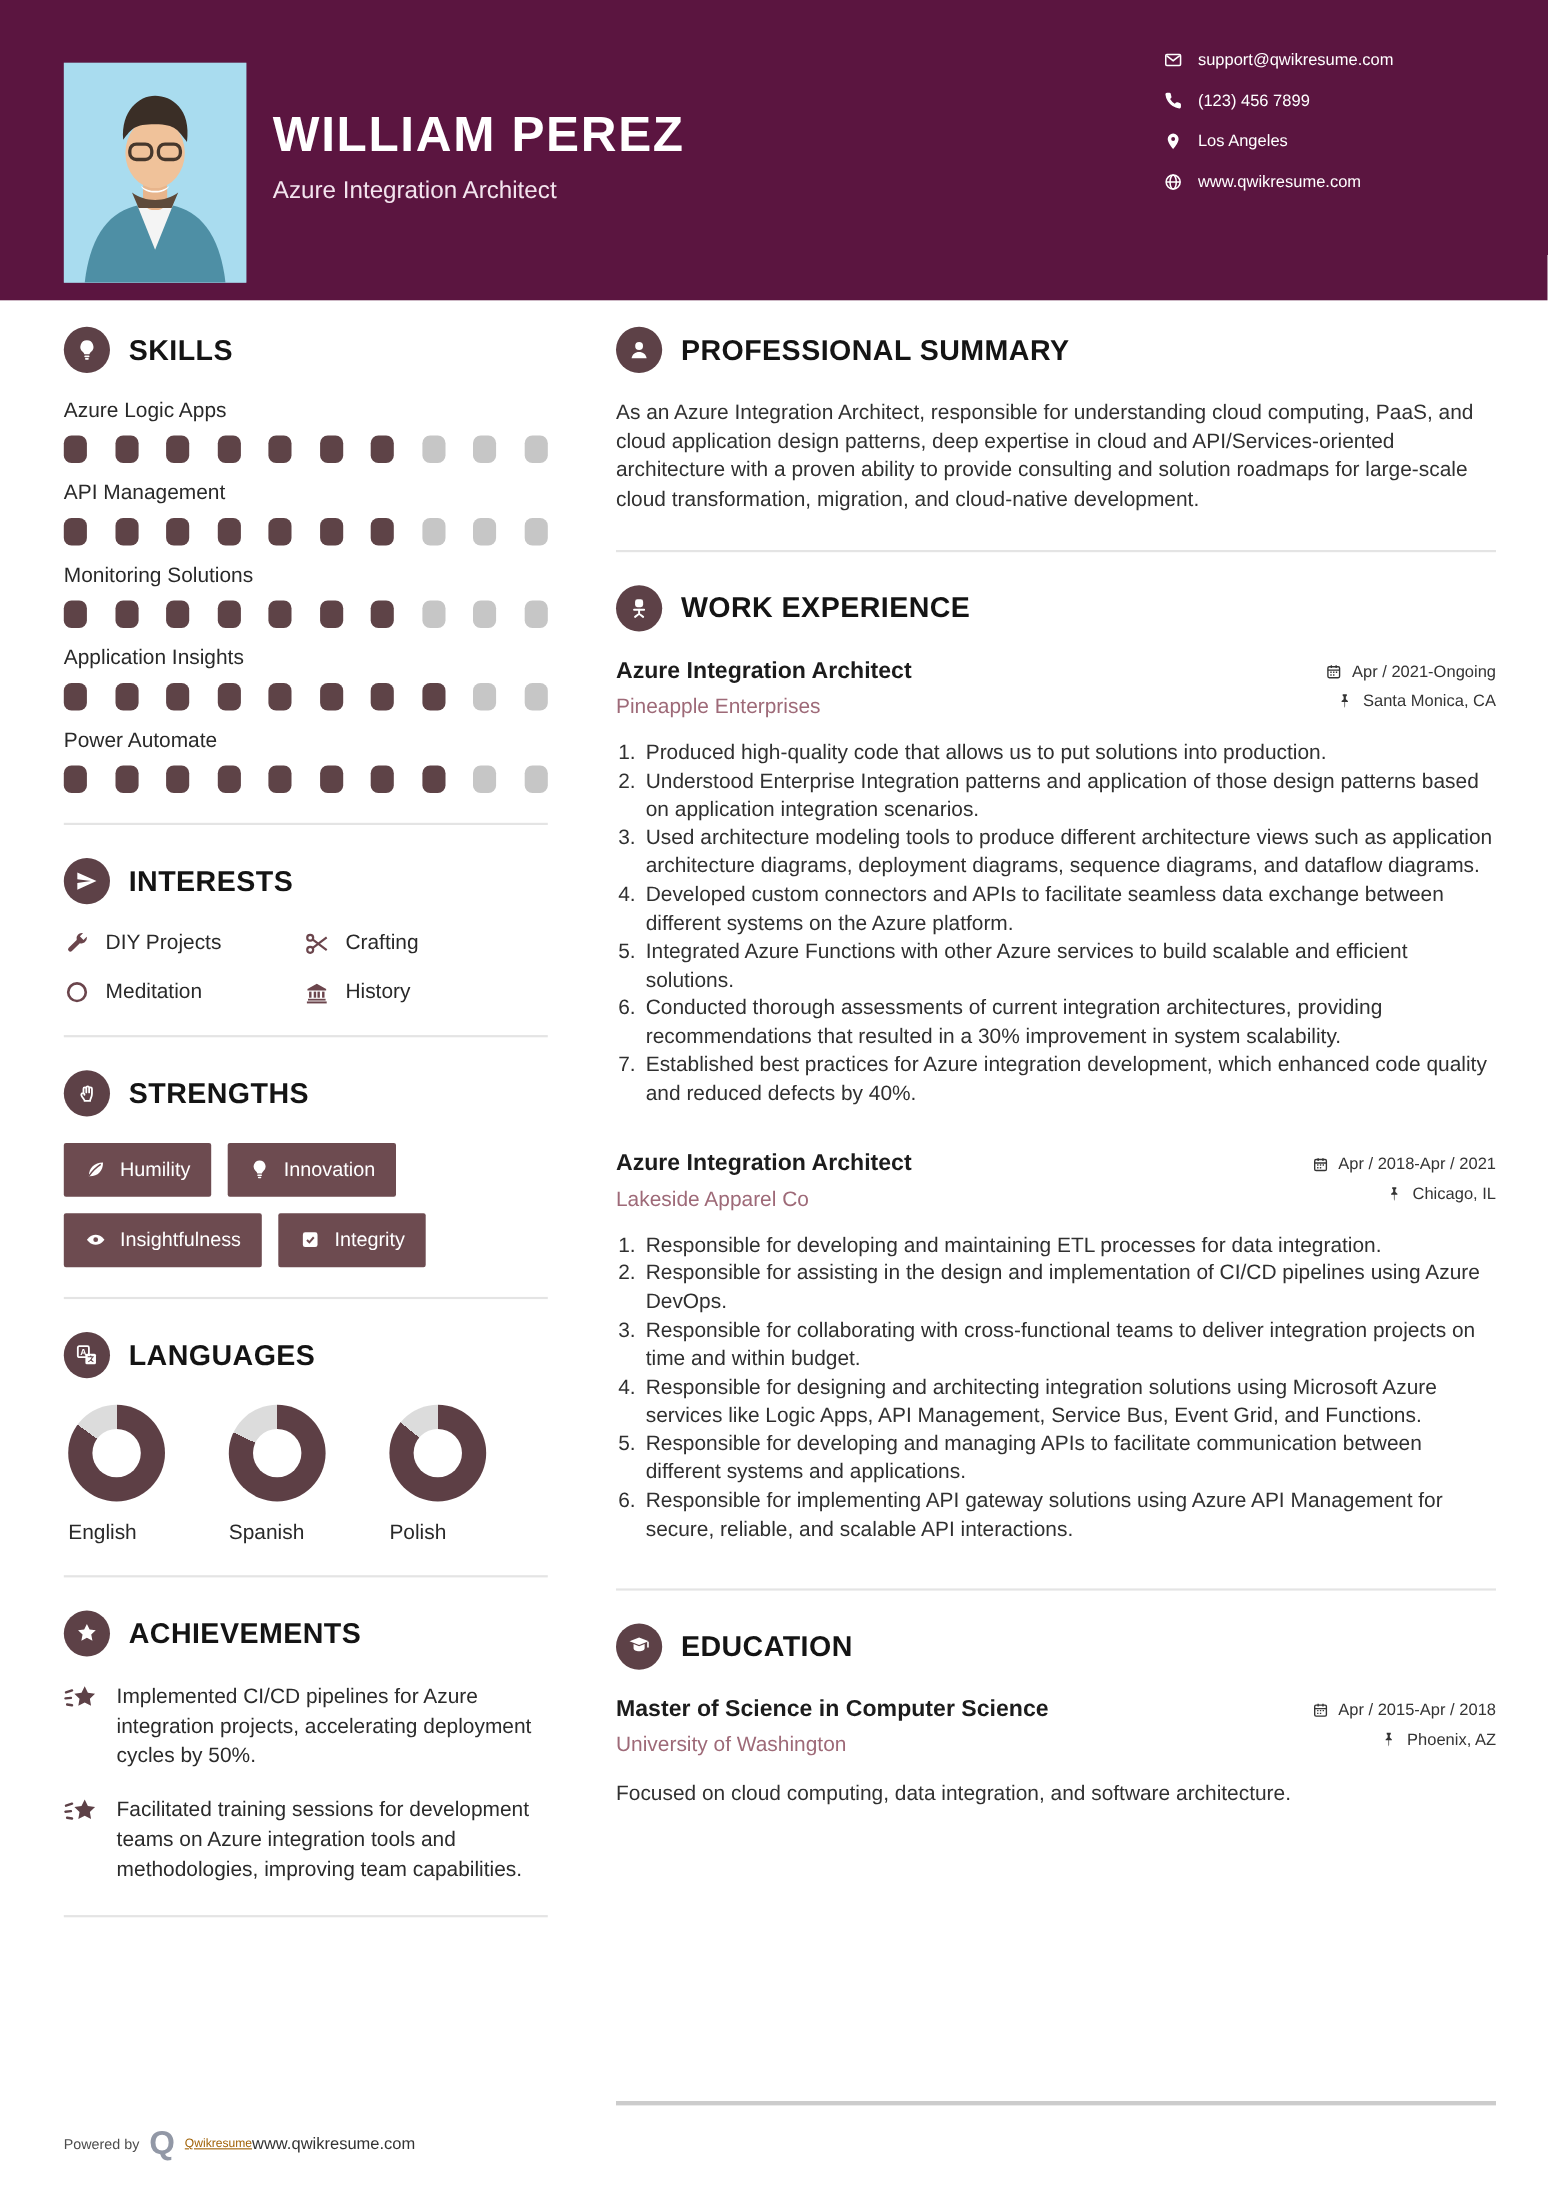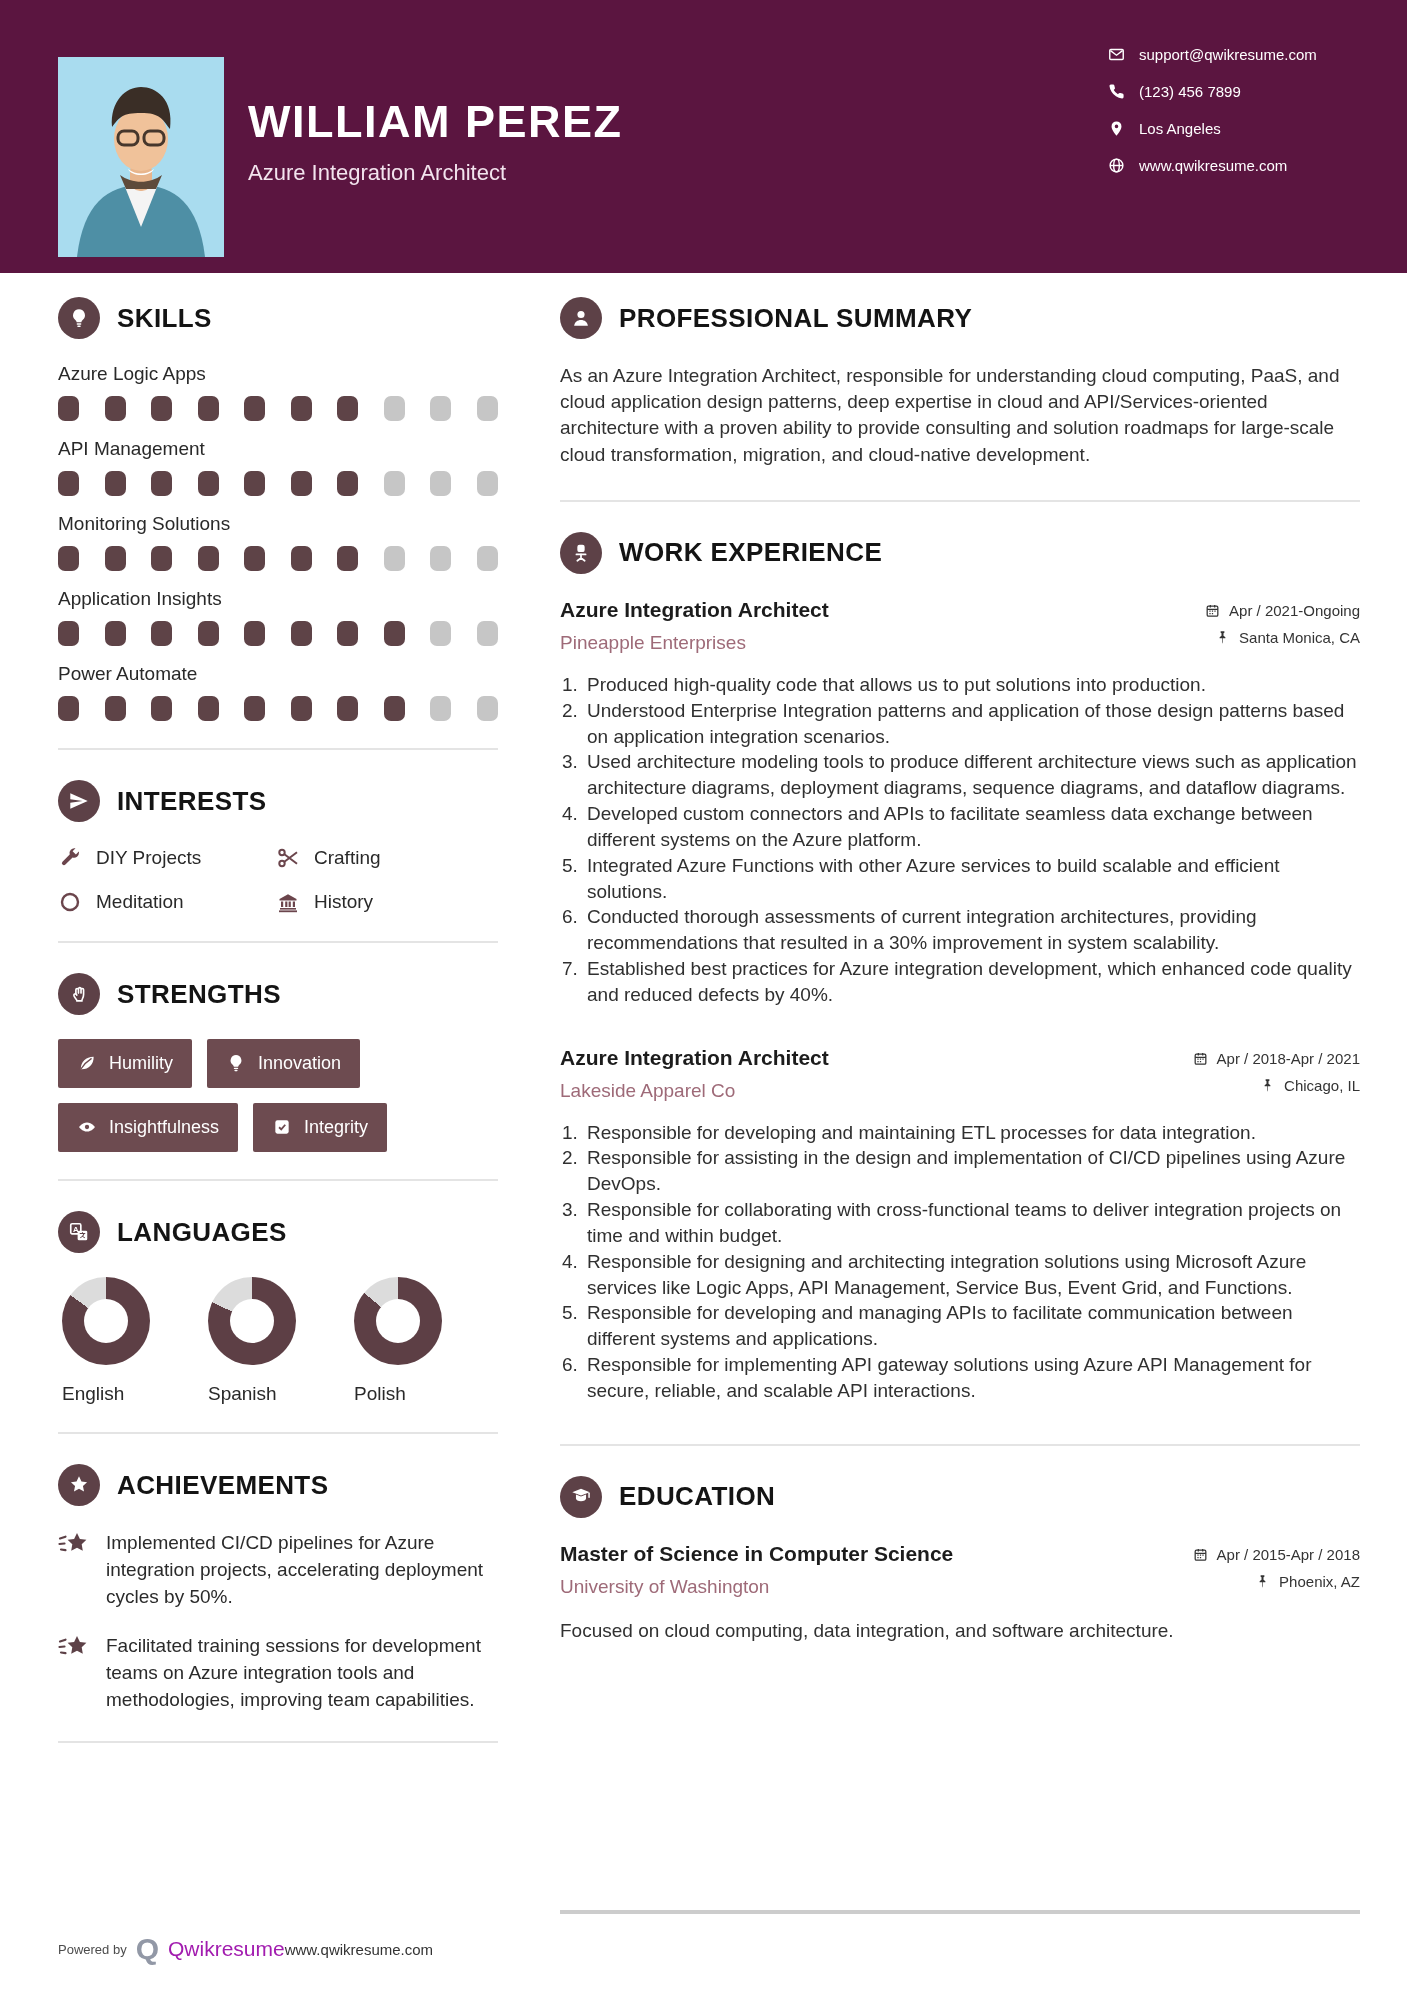--- a/index.html
+++ b/index.html
@@ -8,21 +8,21 @@
   }
   *{box-sizing:border-box;margin:0;padding:0}
   body{width:1407px;height:1990px;overflow:hidden;background:#fff;color:var(--ink);
        font-family:"Liberation Sans",sans-serif;display:flex;flex-direction:column;position:relative}
   
   .banner{height:273px;background:var(--accent);position:relative;flex:0 0 auto}
   .photo{position:absolute;left:58px;top:57px;width:166px;height:200px;background:#a9dcef;overflow:hidden}
   .name-block{position:absolute;left:248px;top:96px}
   .name{font-size:45px;font-weight:bold;color:#fff;letter-spacing:1.5px}
   .role{font-size:22px;color:#f3e4ee;margin-top:12px}
-  .contacts{position:absolute;left:1108px;top:46px;display:flex;flex-direction:column;gap:20px;color:#fff}
+  .contacts{position:absolute;left:1058px;top:46px;display:flex;flex-direction:column;gap:20px;color:#fff}
   .contact-row{display:flex;align-items:center;gap:14px;font-size:15px;white-space:nowrap}
   .cicon{width:17px;height:17px;flex:0 0 auto;display:flex}
   .cicon svg{width:100%;height:100%}
   
   .main{display:flex;padding:24px 47px 0 58px;gap:62px;flex:1 0 auto;align-items:flex-start}
   .col-left{width:440px;flex:0 0 auto}
   .col-right{flex:1;min-width:0}
   .section-head{display:flex;align-items:center;gap:17px;margin-bottom:24px}
   .section-icon{width:42px;height:42px;border-radius:50%;background:var(--circle);color:#fff;
                 display:flex;align-items:center;justify-content:center;flex:0 0 auto}
@@ -70,21 +70,21 @@
   ol.bullets li::before{content:counter(li) ".";position:absolute;left:2px}
   .job + .job{margin-top:38px}
   .edu-desc{font-size:19px;line-height:1.38;color:#313131;margin-top:20px}
   
   .footer{margin-top:auto;padding:0 47px 26px 58px;flex:0 0 auto}
   .footer-line{margin-left:502px;border:none;border-top:4px solid #ccc}
   .footer-row{display:flex;align-items:center;margin-top:20px}
   .powered{display:flex;align-items:center;gap:9px}
   .powered-label{font-size:13px;color:#4c4c4c}
   .qglyph{font-size:30px;color:#9298a6;font-weight:bold;line-height:1}
-  .brand{font-size:21px;color:#a21caf;}
+  .brand{font-size:11px;color:#a16207;text-decoration:underline}
   .footer-site{font-size:15px;color:#333}
 </style>
 </head>
 <body>
 
 <header class="banner">
   <div class="photo">
     <svg viewBox="0 0 166 200" width="166" height="200">
       <rect width="166" height="200" fill="#a9dcef"></rect>
       <path d="M83 128c-34 0-58 20-64 72h128c-6-52-30-72-64-72z" fill="#4e8fa5"></path>

